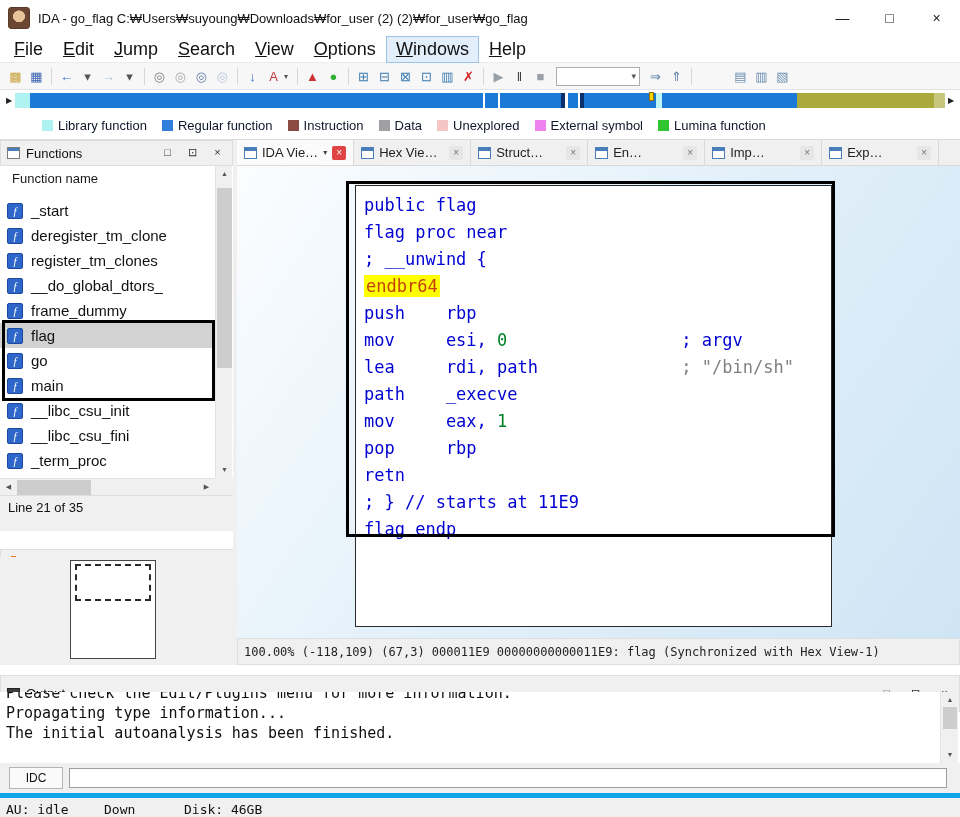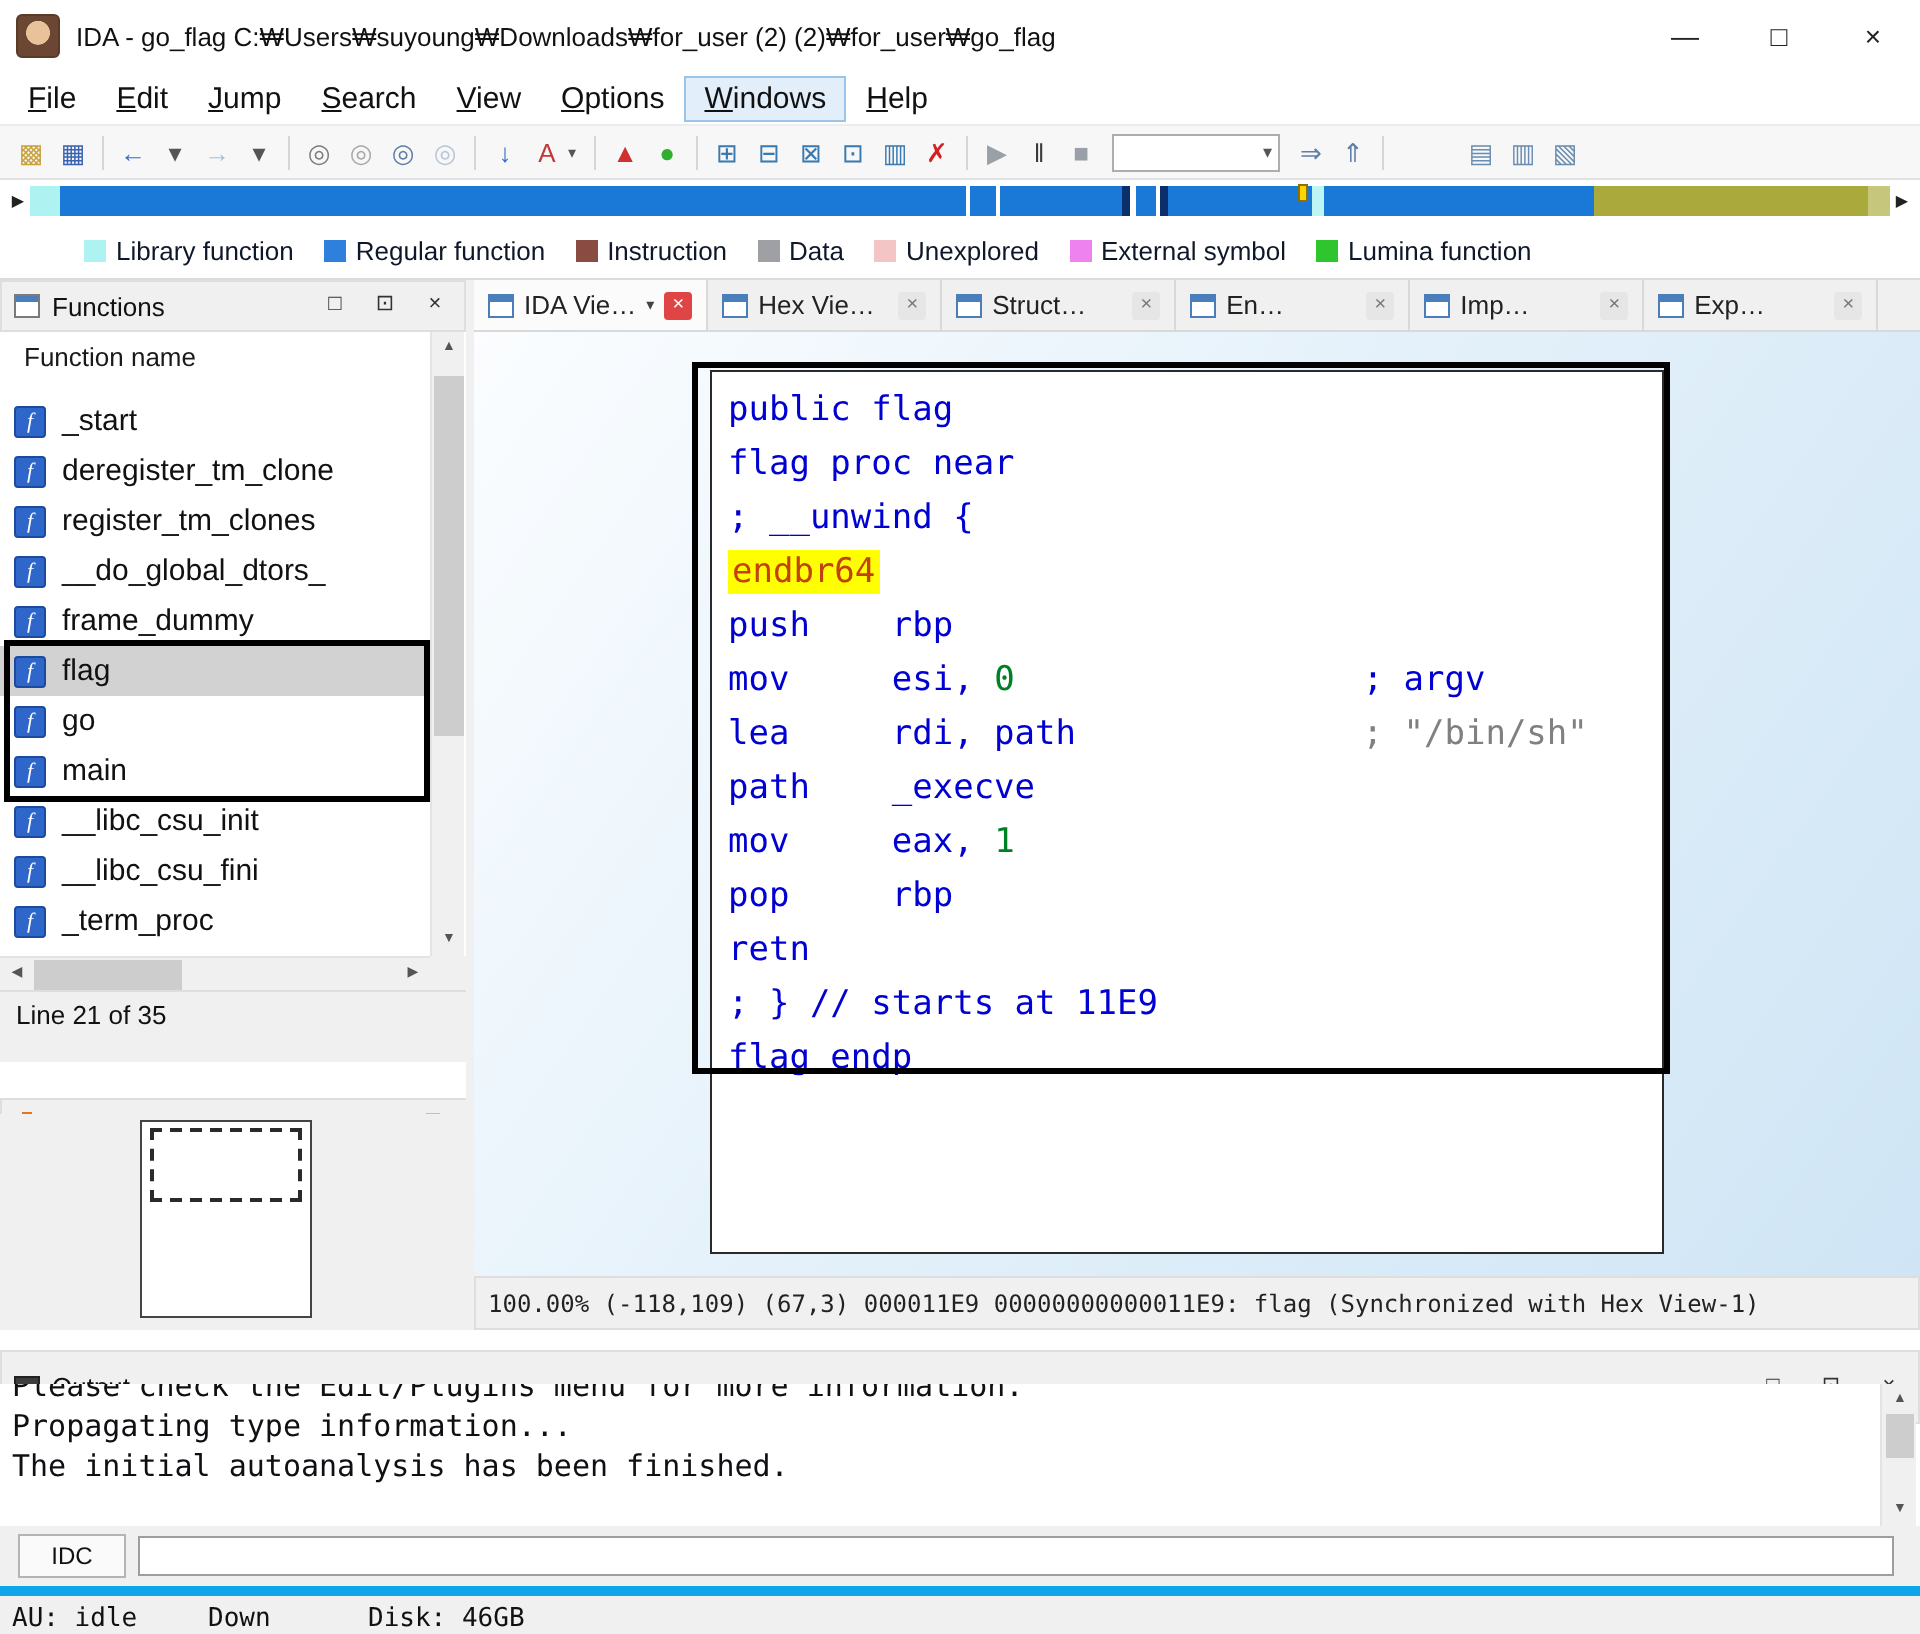--- a/index.html
+++ b/index.html
@@ -14,21 +14,21 @@
               background:radial-gradient(circle at 50% 42%, #e8c39a 0 38%, #6b4632 40%);
               border:1px solid #5a3b28; }
   .title-text { font-size:13px; color:#111; }
   .win-controls { position:absolute; right:0; top:0; height:36px; display:flex; }
   .tb-btn { width:47px; height:36px; display:flex; align-items:center; justify-content:center;
             font-size:14px; color:#222; }
 
   
   .menubar { position:absolute; left:0; top:36px; width:960px; height:27px; background:#fff;
              display:flex; align-items:center; padding-left:4px; border-bottom:1px solid #ececec; }
-  .menu-item { padding:3px 10px; font-size:15px; color:#111;text-align:center; }
+  .menu-item { padding:3px 10px; font-size:18px; color:#111;text-align:center; }
   .menu-item.active { background:#e3eefb; box-shadow:inset 0 0 0 1px #9cc3e8; }
   .accel { text-decoration:underline; }
 
   
   .toolbar { position:absolute; left:0; top:63px; width:960px; height:27px; background:#f7f7f7;
              border-bottom:1px solid #e2e2e2; display:flex; align-items:center; padding-left:5px; }
   .tool { width:21px; height:20px; display:inline-flex; align-items:center; justify-content:center;
           font-size:13px; }
   .tool-dd { width:9px; font-size:8px; color:#555; display:inline-flex; align-items:center; }
   .tool-sep { width:1px; height:17px; background:#d6d6d6; margin:0 4px; }

